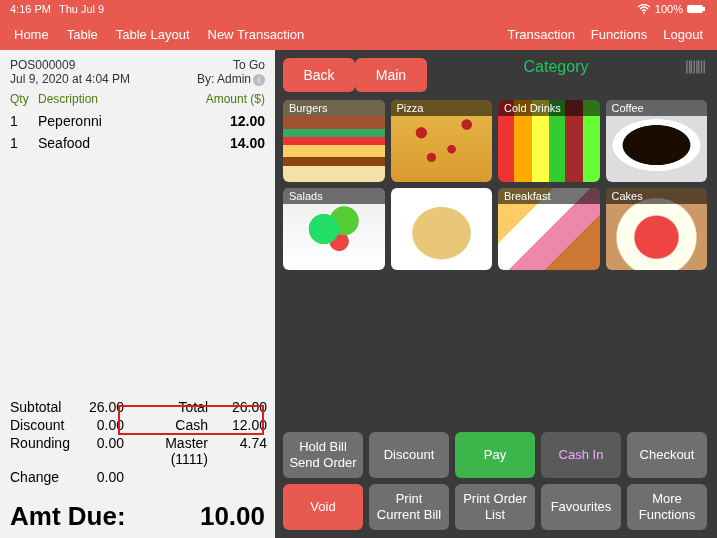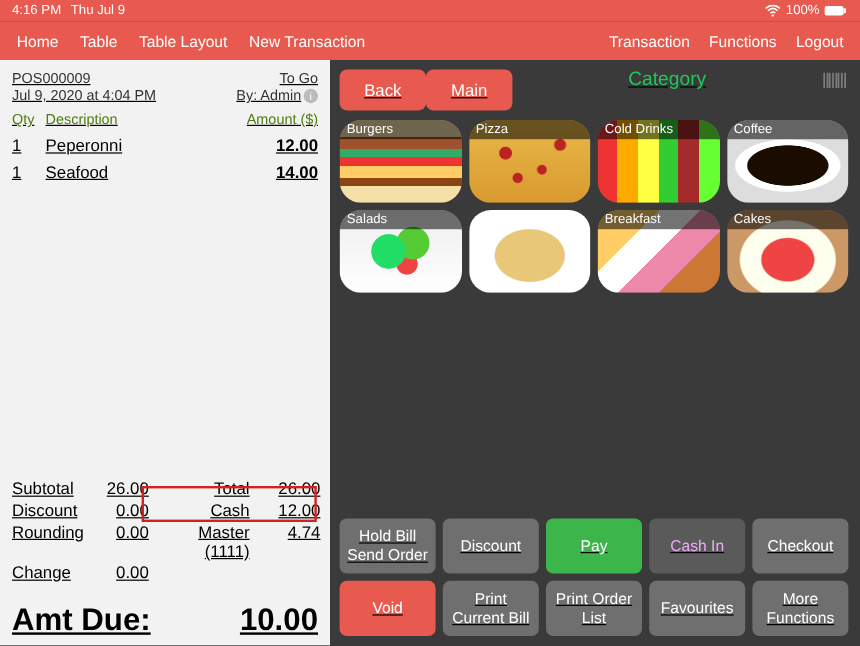--- a/index.html
+++ b/index.html
@@ -5,21 +5,21 @@
   * { margin: 0; padding: 0; box-sizing: border-box; }
   body { font-family: -apple-system, Helvetica, Arial, sans-serif; background: #3a3a3a; width: 717px; height: 538px; overflow: hidden; font-size: 13px; }
   .status-bar { height: 18px; background: #e85a4f; color: #fff; display: flex; align-items: center; padding: 0 10px; font-size: 11px; }
   .status-left { flex: 0 0 auto; }
   .status-center { flex: 1; text-align: left; padding-left: 8px; }
   .status-right { flex: 0 0 auto; display: flex; align-items: center; gap: 4px; }
   .nav-bar { height: 32px; background: #e85a4f; color: #fff; display: flex; align-items: center; padding: 0 14px; gap: 18px; font-size: 13px; }
   .nav-item { cursor: pointer; }
   .nav-center { position: absolute; left: 50%; transform: translateX(-50%); font-weight: 600; margin-top: 44px; }
   .nav-right { margin-left: auto; display: flex; gap: 16px; }
-  .main { display: flex; height: calc(538px - 50px); text-decoration: underline; }
+  .main { display: flex; height: calc(538px - 50px); }
   .receipt { width: 275px; background: #f2f2f2; display: flex; flex-direction: column; padding: 8px 10px 6px; }
   .rcpt-header { display: flex; justify-content: space-between; font-size: 12px; color: #333; }
   .rcpt-header .right { text-align: right; }
   .info-icon { display:inline-block; width:12px; height:12px; border-radius:50%; background:#bbb; color:#fff; font-size:9px; text-align:center; line-height:12px; margin-left:2px;}
   .rcpt-cols { display: flex; font-size: 12px; color: #4d7c0f; margin-top: 6px; border-bottom:0; }
   .rcpt-cols .c1 { width: 28px; }
   .rcpt-cols .c2 { flex: 1; }
   .rcpt-cols .c3 { text-align: right; }
   .items { margin-top: 4px; }
   .item-row { display: flex; font-size: 14px; color: #000; padding: 3px 0; }
@@ -35,21 +35,21 @@
   .top-row { display: flex; align-items: flex-start; }
   .btn { border: none; border-radius: 6px; color: #fff; font-size: 14px; cursor: pointer; display:flex; align-items:center; justify-content:center; text-align:center; line-height:1.2;}
   .btn-red { background: #e85a4f; }
   .btn-gray { background: #6f6f6f; }
   .btn-green { background: #3cb54a; }
   .btn-dark { background: #5a5a5a; color:#f0abfc; }
   .top-btn { width: 72px; height: 34px; }
   .cat-title { flex:1; text-align:center; color:#22c55e; font-size:16px; }
   .barcode-icon { width:22px; height:18px; opacity:.35; }
   .cats { display: grid; grid-template-columns: repeat(4, 1fr); gap: 6px; }
-  .cat { position: relative; height: 69px; border-radius: 18px; overflow: hidden; background: #555; cursor:pointer;}
+  .cat { position: relative; height: 82px; border-radius: 6px; overflow: hidden; background: #555; cursor:pointer;}
   .cat-label { position: absolute; top: 0; left: 0; right: 0; background: rgba(0,0,0,.55); color: #fff; font-size: 11px; padding: 2px 6px; }
   .cat-img { width:100%; height:100%; }
   .actions { margin-top: auto; display: grid; grid-template-columns: repeat(5, 1fr); grid-template-rows: 46px 46px; gap: 6px; }
   .actions .btn { font-size: 13px; }
   
   .burger{background:linear-gradient(#f5e0a8 20%,#a0522d 20% 35%,#3a6 35% 45%,#e33 45% 55%,#ffcc66 55% 70%,#8b4513 70% 80%,#f5e0a8 80%);}
   .pizza{background:radial-gradient(circle at 30% 40%,#b22 6%,transparent 7%),radial-gradient(circle at 60% 60%,#b22 5%,transparent 6%),radial-gradient(circle at 75% 30%,#b22 5%,transparent 6%),radial-gradient(circle at 40% 70%,#b22 5%,transparent 6%),linear-gradient(#e8b84a,#d99a2e);}
   .drinks{background:linear-gradient(90deg,#e33 0 16%,#fa0 16% 33%,#ff4 33% 50%,#3c3 50% 66%,#a52a2a 66% 83%,#6f3 83%);}
   .coffee{background:radial-gradient(ellipse 55% 40% at 50% 55%,#1a0d00 60%,#fff 62% 78%,#ddd 80%);}
   .salad{background:radial-gradient(circle at 40% 50%,#2d6 20%,transparent 21%),radial-gradient(circle at 60% 40%,#5c3 18%,transparent 19%),radial-gradient(circle at 55% 65%,#e44 12%,transparent 13%),linear-gradient(#eee,#fff);}

